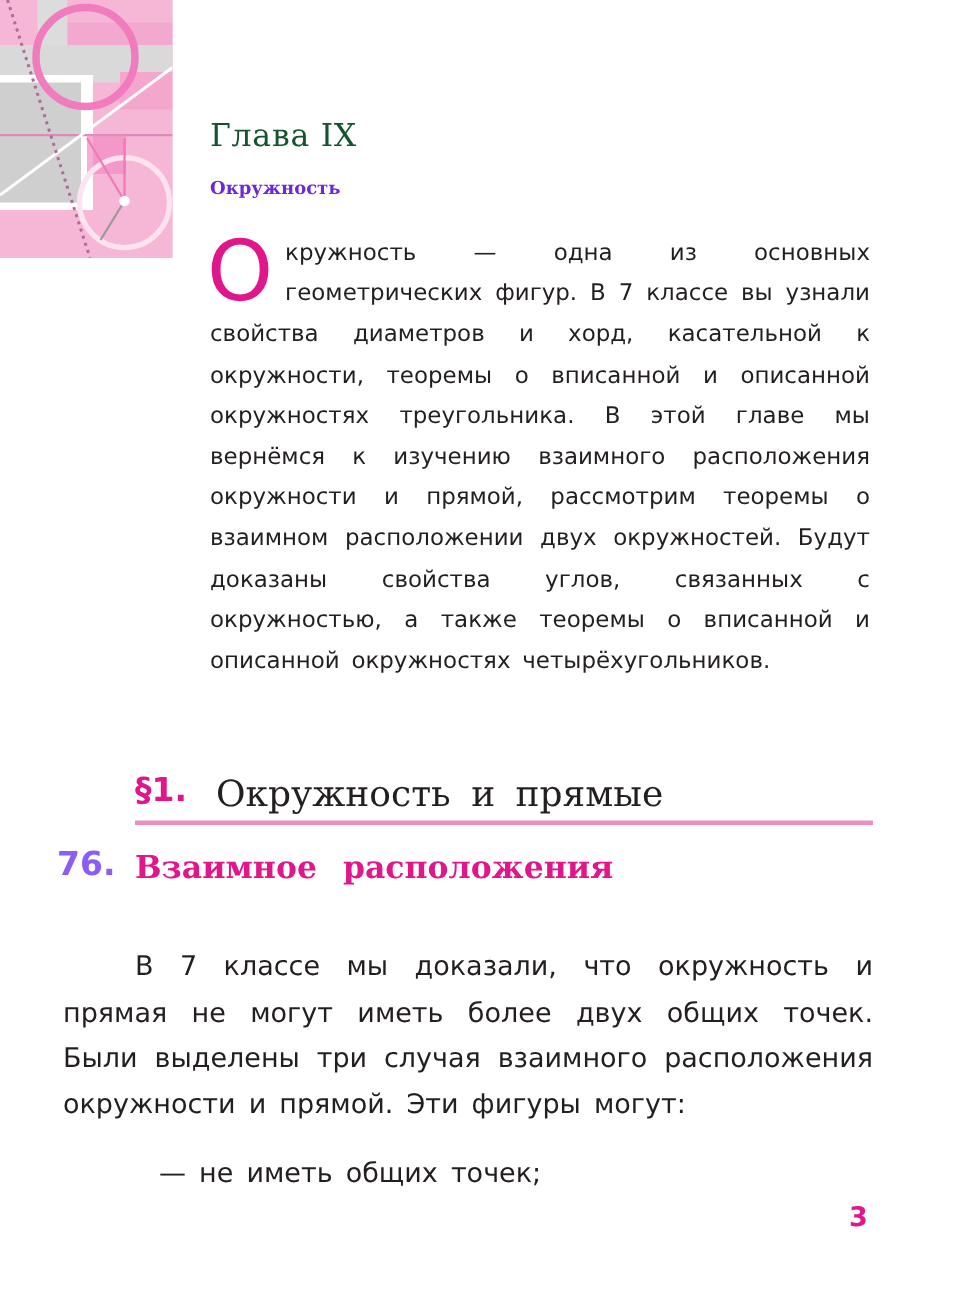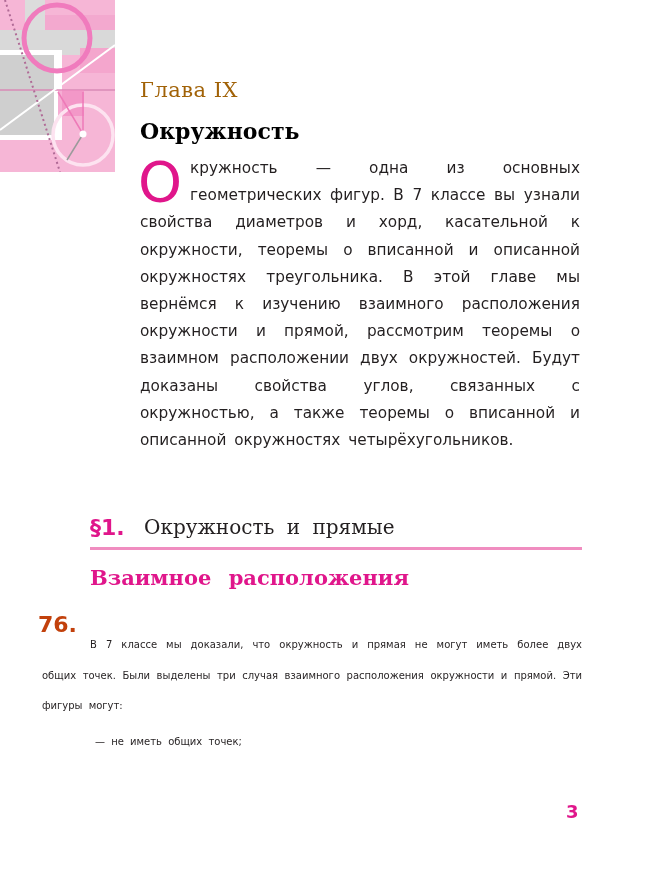--- a/index.html
+++ b/index.html
@@ -3,62 +3,62 @@
 <meta charset="utf-8">
 <style>
   html, body { margin: 0; padding: 0; }
   body {
     width: 650px; height: 869px; background: #ffffff; position: relative; overflow: hidden;
     font-family: "DejaVu Sans", sans-serif; color: #231f20;
   }
   .deco { position: absolute; left: 0; top: 0; width: 115px; height: 172px; overflow: hidden; background: #f6b6d6; }
   .chapter {
     position: absolute; left: 140px; top: 78px;
-    font-family: "DejaVu Serif", serif; font-size: 21px; letter-spacing: 0.5px; color: #a16207;
+    font-family: "DejaVu Serif", serif; font-size: 21px; letter-spacing: 0.5px; color: #14532d;
   }
   .chapter-title {
     position: absolute; left: 140px; top: 118px;
-    font-family: "DejaVu Serif", serif; font-weight: bold; font-size: 22px; color: #000000;
+    font-family: "DejaVu Serif", serif; font-weight: bold; font-size: 12px; color: #6d28d9;
   }
   .intro {
     position: absolute; left: 140px; top: 155px; width: 440px;
     font-size: 15.3px; line-height: 27.2px; text-align: justify; text-align-last: left;
     word-spacing: 3px;
   }
   .dropcap {
     float: left; color: #e0168b; font-size: 56px; line-height: 46px;
     margin: 4px 8px 0 -2px; font-family: "DejaVu Sans", sans-serif;
   }
   .section {
     position: absolute; left: 90px; top: 515px; width: 492px; height: 32px;
     border-bottom: 3px solid #f08dc0;
   }
   .section-num {
     position: absolute; left: 0; top: 0;
     font-family: "DejaVu Sans", sans-serif; font-weight: bold; font-size: 22px; color: #e0168b;
   }
   .section-title {
     position: absolute; left: 54px; top: 0;
-    font-family: "DejaVu Serif", serif; font-size: 20px; color: #231f20; word-spacing: 6px;
+    font-family: "DejaVu Serif", serif; font-size: 24px; color: #231f20; word-spacing: 6px;
   }
   .para-num {
     position: absolute; left: 38px; top: 564px;
-    font-family: "DejaVu Sans", sans-serif; font-weight: bold; font-size: 22px; color: #c2410c; margin-top: 48px;
+    font-family: "DejaVu Sans", sans-serif; font-weight: bold; font-size: 22px; color: #8b5cf6;
   }
   .para-title {
     position: absolute; left: 90px; top: 563px; width: 420px;
     font-family: "DejaVu Serif", serif; font-weight: bold; font-size: 21px; line-height: 30px; color: #e0168b;
     word-spacing: 10px;
   }
   .body-text {
     position: absolute; left: 42px; top: 630px; width: 540px;
-    font-size: 10px; line-height: 30.5px; text-align: justify; word-spacing: 3px;
+    font-size: 18px; line-height: 30.5px; text-align: justify; word-spacing: 3px;
   }
   .body-text .p1 { text-indent: 48px; margin: 0; text-align-last: left; }
-  .body-text .li { text-indent: 48px; margin: 5px; }
+  .body-text .li { text-indent: 48px; margin: 16px; }
   .page-num {
     position: absolute; left: 566px; top: 801px;
     font-family: "DejaVu Sans", sans-serif; font-weight: bold; font-size: 18px; color: #e0168b;
   }
 </style>
 </head>
 <body>
 
 <div class="deco">
   <svg width="115" height="172" viewBox="0 0 115 172">

